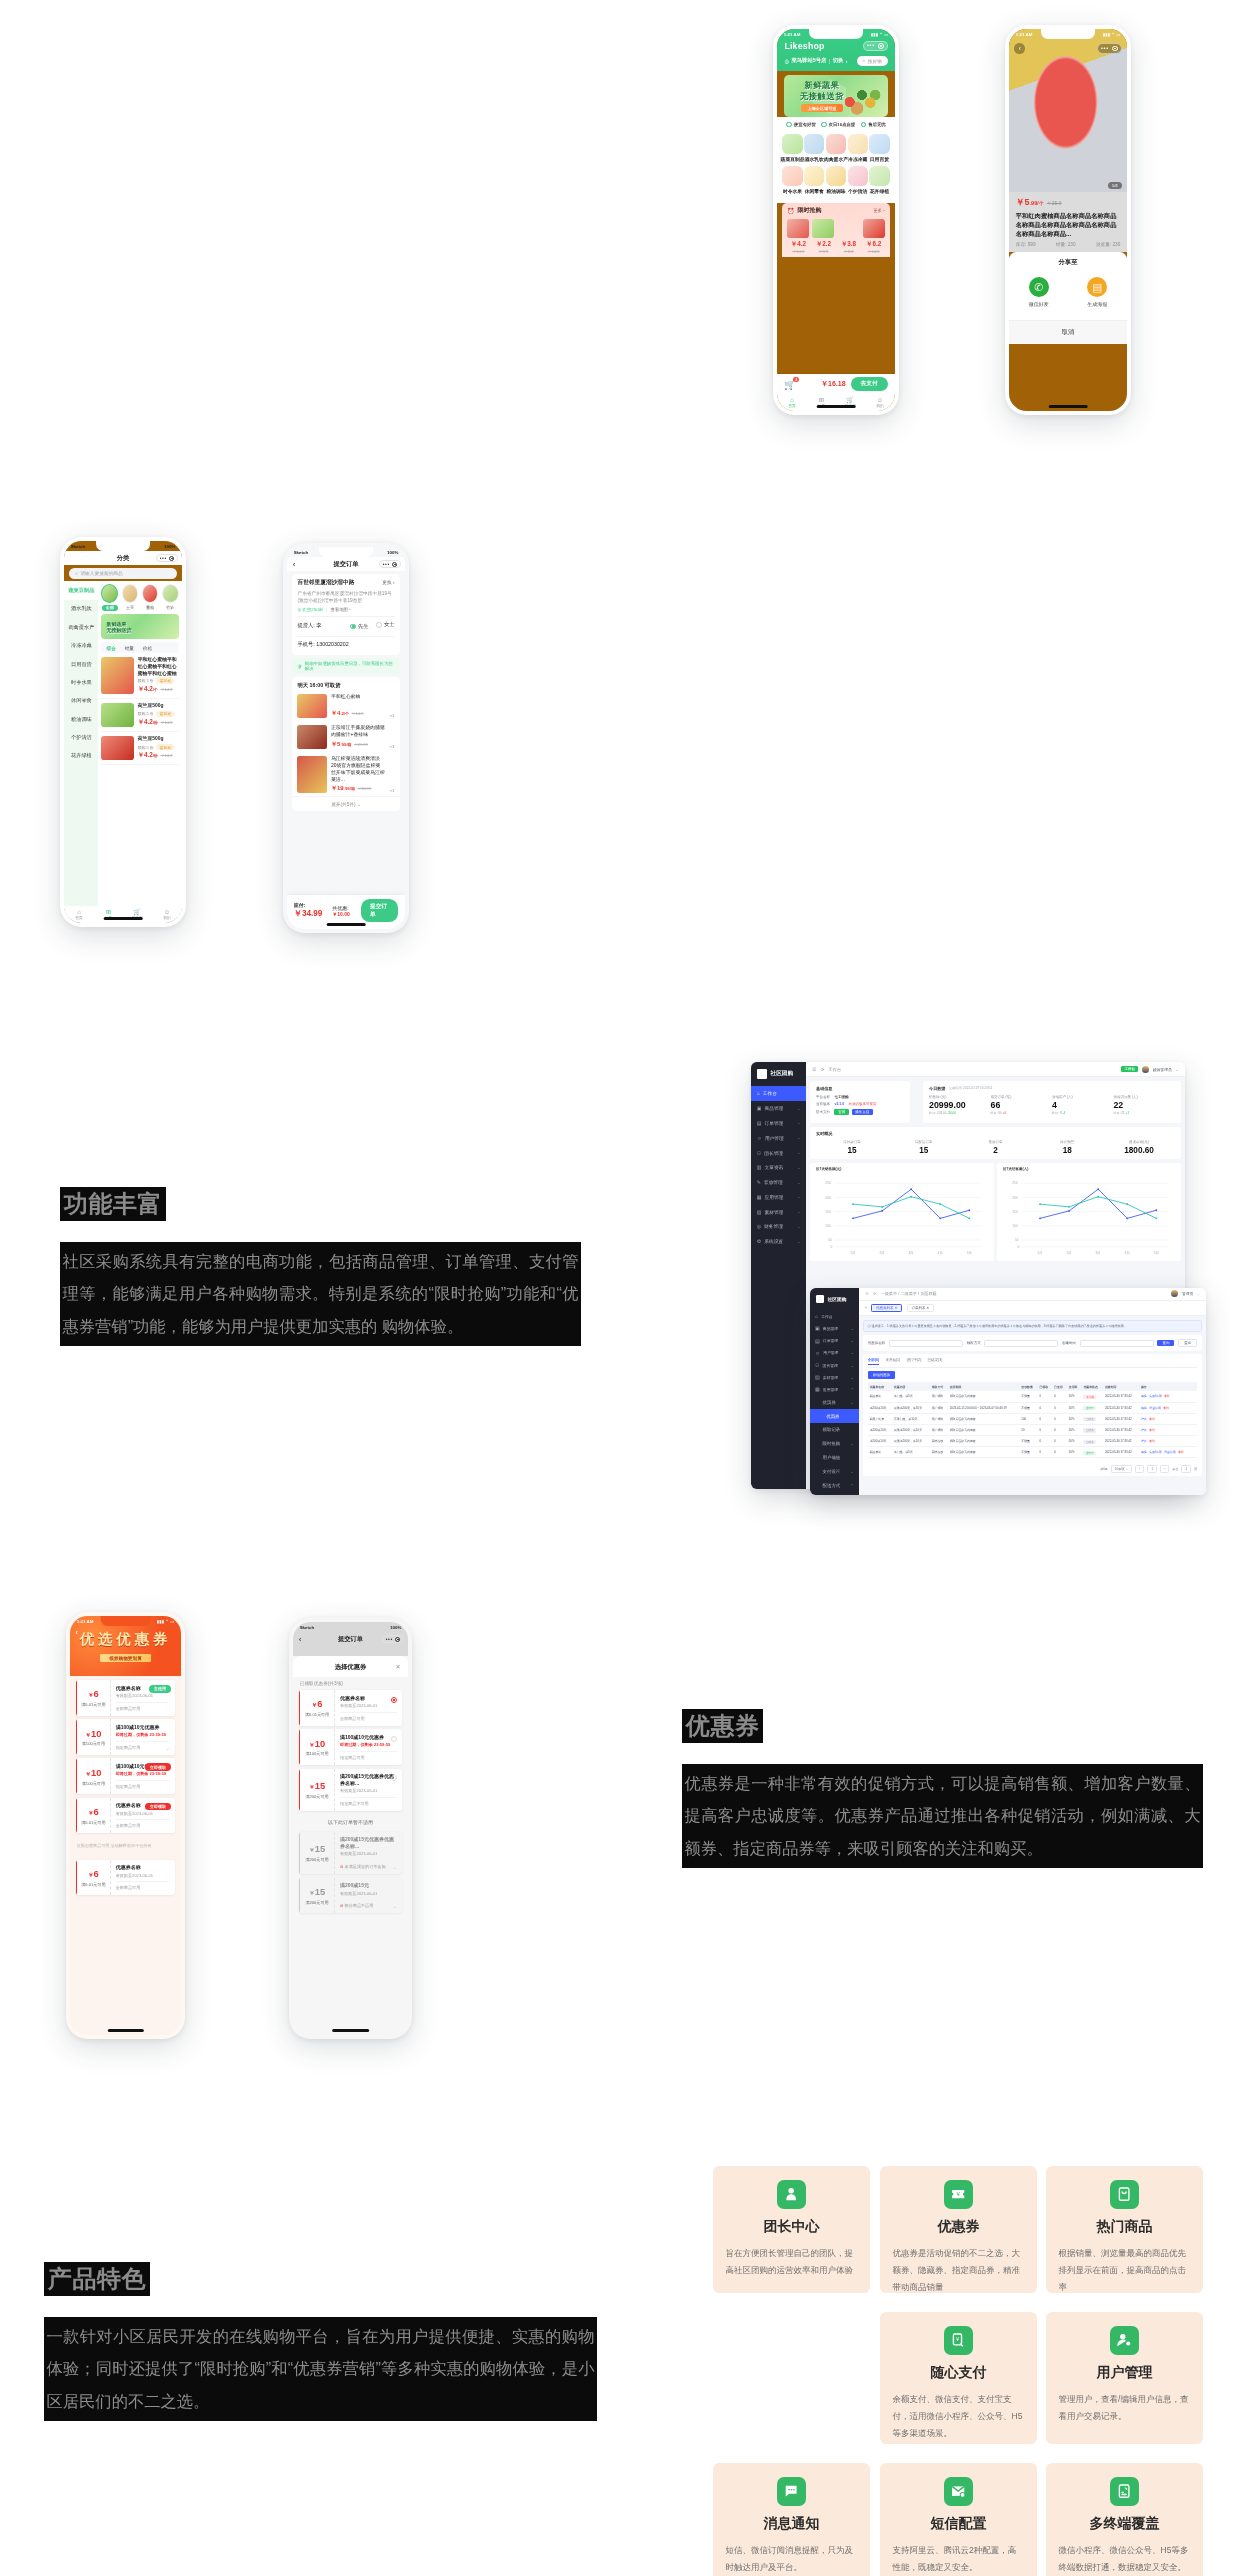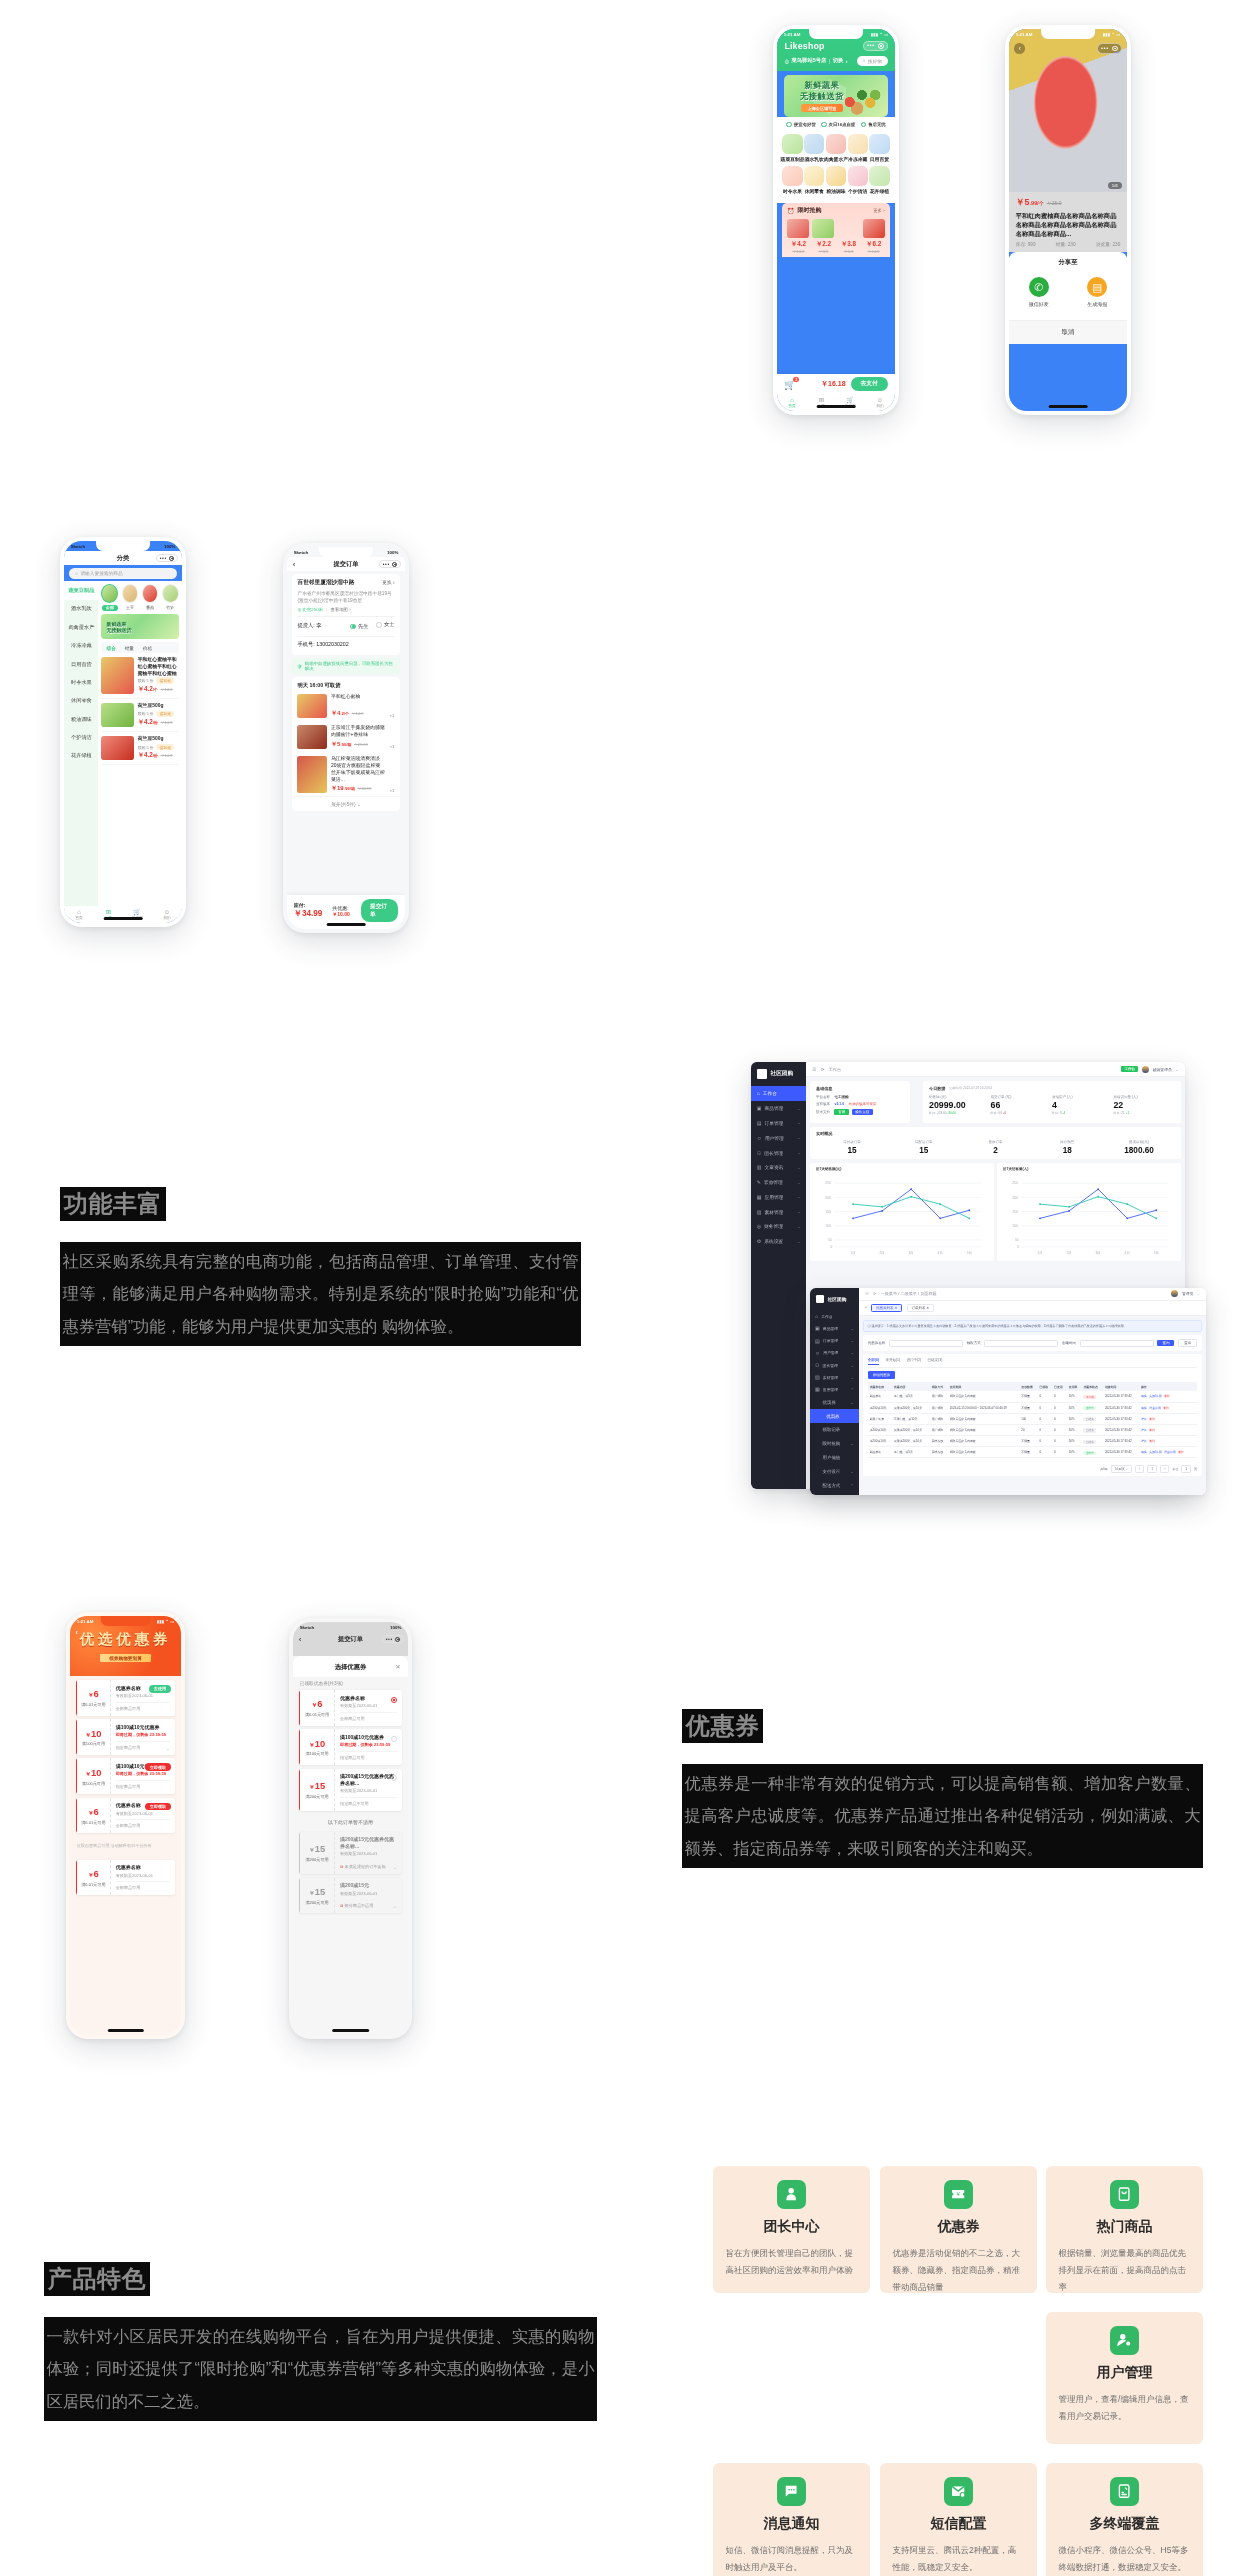--- a/index.html
+++ b/index.html
@@ -36,21 +36,21 @@
   .gap-28 { height: 21.4px; }
 
   
   .phone {
     position: absolute;
     background: #fff;
     border-radius: 21.4px;
     box-shadow: 0 8.8px 29px rgba(40,50,60,.16), 0 1.3px 5px rgba(40,50,60,.08);
     overflow: hidden;
   }
-  .phone-inner { position: absolute; inset: 4.4px; border-radius: 17.6px; overflow: hidden; background:#3b82f6; }
+  .phone-inner { position: absolute; inset: 4.4px; border-radius: 17.6px; overflow: hidden; background:#a16207; }
   .notch {
     position: absolute; top: 0; left: 50%; transform: translateX(-50%);
     width: 46%; height: 10px; background: #fff;
     border-bottom-left-radius: 7px; border-bottom-right-radius: 7px;
     z-index: 40;
   }
   .statusbar {
     position: absolute; top: 0; left: 0; right: 0; height: 10px;
     display: flex; align-items: center; justify-content: space-between;
     padding: 0 6.3px; font-size: 4.4px; font-weight: 700; z-index: 39; color: #222;
@@ -1428,20 +1428,31 @@
     <div class="ico">
       <svg width="16.3" height="16.3" viewBox="0 0 24 24" fill="none" stroke="#fff" stroke-width="2">
           <rect x="5" y="3" width="14" height="18" rx="2"></rect>
           <path d="M9 8a3 3 0 006 0"></path>
         </svg>
     </div>
     <div class="ttl">热门商品</div>
     <div class="dsc">根据销量、浏览量最高的商品优先排列显示在前面，提高商品的点击率</div>
   </div>
 
+  <div class="fcard" style="left:880px; top:2312px; width:157px; height:132px;">
+    <div class="ico">
+      <svg width="16.3" height="16.3" viewBox="0 0 24 24" fill="none" stroke="#fff" stroke-width="2">
+          <rect x="5" y="3" width="12" height="16" rx="2"></rect>
+          <text x="11" y="13" font-size="8" fill="#fff" text-anchor="middle" stroke="none" font-family="Liberation Sans">¥</text>
+          <path d="M15 17l4 4"></path>
+        </svg>
+    </div>
+    <div class="ttl">随心支付</div>
+    <div class="dsc">余额支付、微信支付、支付宝支付，适用微信小程序、公众号、H5等多渠道场景。</div>
+  </div>
   <div class="fcard" style="left:1046px; top:2312px; width:157px; height:132px;">
     <div class="ico">
       <svg width="16.3" height="16.3" viewBox="0 0 24 24" fill="#fff">
           <circle cx="10" cy="7" r="4"></circle>
           <path d="M2 21v-2a8 8 0 0113-6"></path>
           <circle cx="18" cy="17" r="3"></circle>
         </svg>
     </div>
     <div class="ttl">用户管理</div>
     <div class="dsc">管理用户，查看/编辑用户信息，查看用户交易记录。</div>

